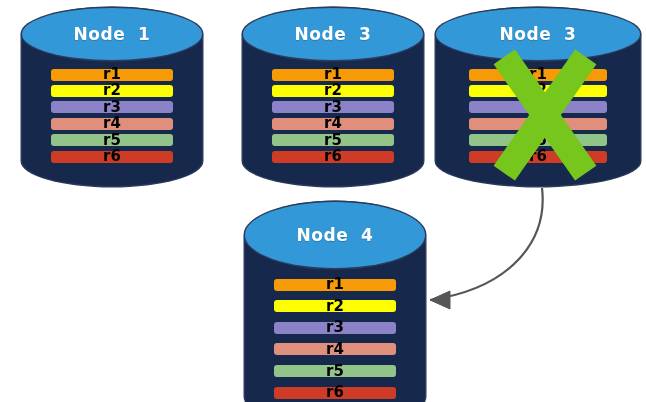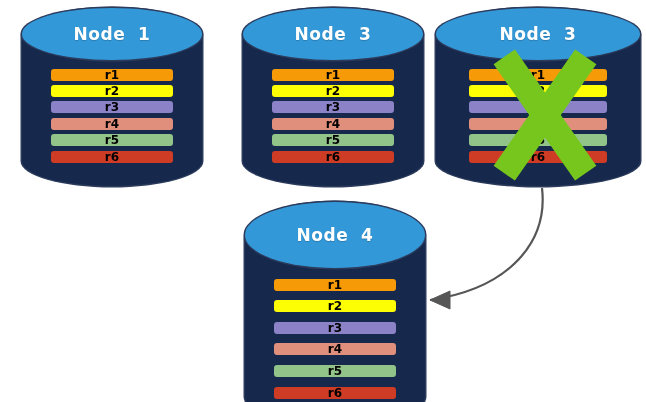--- a/index.html
+++ b/index.html
@@ -73,21 +73,21 @@
     justify-content: space-between;
   }
   .bar {
     position: relative;
     flex: 0 0 auto;
     height: 12px;
     border-radius: 3px;
     display: flex;
     align-items: center;
     justify-content: center;
-    font-size: 12px;
+    font-size: 15px;
     font-weight: bold;
     color: #000000;
     line-height: 1;
   }
   .bar-label {
     pointer-events: none;
   }
 
   
   .cross {

